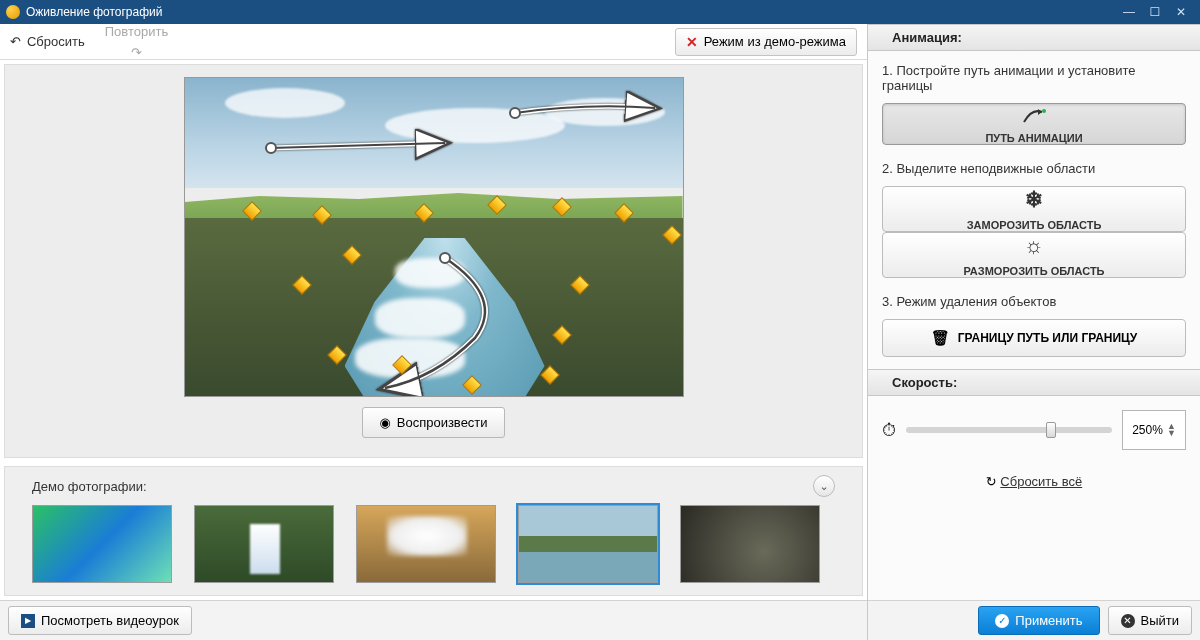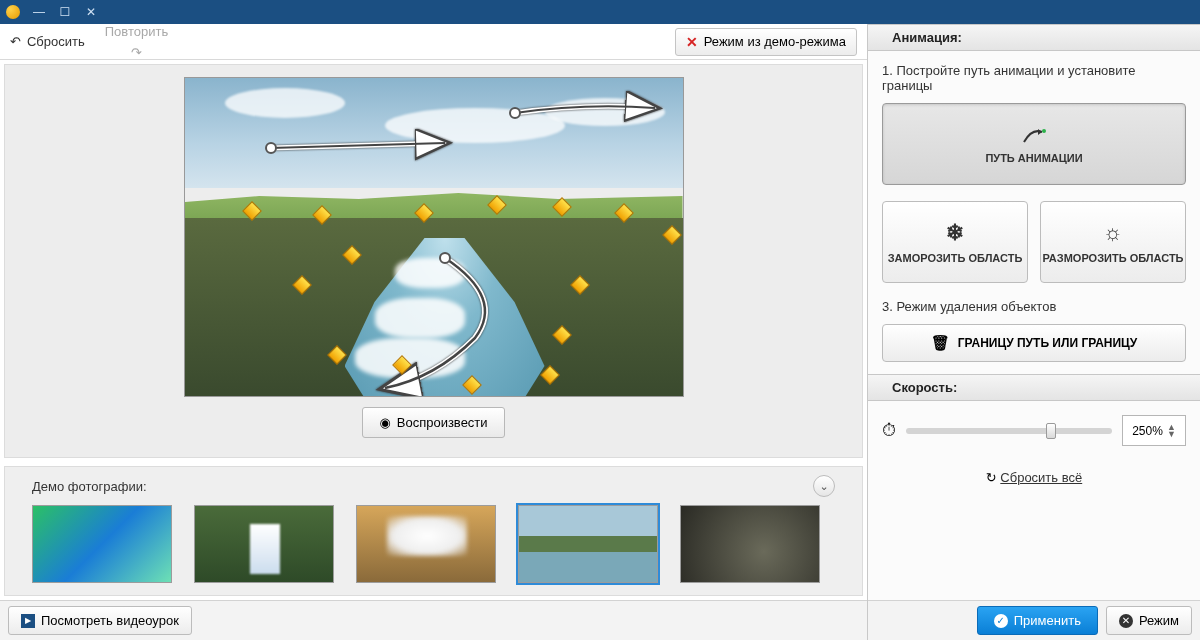--- a/index.html
+++ b/index.html
@@ -43,43 +43,44 @@
   .thumbs { display: flex; gap: 22px; margin-top: 8px; }
   .thumb { width: 140px; height: 78px; border: 1px solid #9c9c9c; position: relative; overflow: hidden; }
   .thumb.sel { outline: 2px solid #2e8bd8; }
 
   .bottom-bar { height: 40px; background: #f3f3f3; border-top: 1px solid #d2d2d2; display: flex; align-items: center; padding: 0 8px; gap: 8px; }
   .btn-outline { border: 1px solid #bcbcbc; background: linear-gradient(#fff,#ececec); padding: 6px 12px; border-radius: 3px; font-size: 13px; display: flex; align-items: center; gap: 6px; }
 
   .panel-header { background: linear-gradient(#f5f5f5,#e4e4e4); border-top: 1px solid #c7c7c7; border-bottom: 1px solid #c7c7c7; padding: 5px 24px; font-size: 13px; font-weight: bold; color: #222; }
   .panel-body { padding: 12px 14px; font-size: 13px; color: #333; }
   .step { margin-bottom: 10px; }
-  .tool-row { display: flex; gap: 12px; margin-bottom: 16px; }
+  .tool-row { display: flex; margin-bottom: 16px; flex-direction: column; }
   .tool-btn { flex: 1; height: 82px; border: 1px solid #bcbcbc; border-radius: 4px; background: linear-gradient(#ffffff,#ececec); display: flex; flex-direction: column; align-items: center; justify-content: center; gap: 6px; font-size: 11px; font-weight: bold; color: #333; text-align: center; }
   .tool-btn.active { background: linear-gradient(#e7e7e7,#d6d6d6); border-color: #9a9a9a; box-shadow: inset 0 1px 3px rgba(0,0,0,0.15); }
   .wide-btn { width: 100%; padding: 9px; border: 1px solid #bcbcbc; border-radius: 4px; background: linear-gradient(#fff,#ececec); font-size: 12px; font-weight: bold; display: flex; align-items: center; justify-content: center; gap: 8px; }
 
   .speed-body { padding: 14px; display: flex; align-items: center; gap: 10px; }
   .slider { flex: 1; height: 6px; background: #d4d4d4; border-radius: 3px; position: relative; }
   .slider .knob { position: absolute; top: -5px; width: 10px; height: 16px; background: linear-gradient(#fff,#d8d8d8); border: 1px solid #9a9a9a; border-radius: 2px; }
-  .spin { width: 64px; height: 31px; border: 1px solid #b6b6b6; background: #fff; font-size: 12px; display: flex; align-items: center; justify-content: center; }
+  .spin { width: 64px; height: 40px; border: 1px solid #b6b6b6; background: #fff; font-size: 12px; display: flex; align-items: center; justify-content: center; }
 
   .reset-row { text-align: center; padding: 10px 0 14px; font-size: 13px; }
   .reset-row a { color: #333; text-decoration: underline; }
 
   .right-bottom { margin-top: auto; height: 40px; border-top: 1px solid #d2d2d2; background: #f3f3f3; display: flex; align-items: center; justify-content: flex-end; padding: 0 8px; gap: 8px; }
   .btn-primary { background: linear-gradient(#2aa3f2,#0a7fd6); color: #fff; border: 1px solid #0a6bb8; padding: 6px 16px; border-radius: 3px; font-size: 13px; display: flex; align-items: center; gap: 6px; }
   .btn-dark-cancel { background: linear-gradient(#fff,#ececec); border: 1px solid #bcbcbc; padding: 6px 12px; border-radius: 3px; font-size: 13px; display: flex; align-items: center; gap: 6px; }
   .circ { width: 14px; height: 14px; border-radius: 50%; display: inline-flex; align-items: center; justify-content: center; font-size: 10px; }
 </style>
 </head>
 <body>
 
 <div class="titlebar">
   <div class="app-icon"></div>
+  <div class="title">Оживление фотографий</div>
   <div class="winbtn">—</div>
   <div class="winbtn">☐</div>
   <div class="winbtn">✕</div>
 </div>
 
 <div class="content">
   <div class="left">
     <div class="toolbar">
       <div class="btn">
         <span>↶</span>
@@ -185,20 +186,21 @@
         <div class="tool-btn active">
           <svg width="28" height="22">
               <path d="M4,18 Q12,4 22,8" stroke="#333" stroke-width="2" fill="none"></path>
               <circle cx="24" cy="7" r="2" fill="#2bb24a"></circle>
               <polygon points="22,8 18,5 18,11" fill="#333"></polygon>
             </svg>
           <span>ПУТЬ АНИМАЦИИ</span>
         </div>
       </div>
 
+      <div class="step">2. Выделите неподвижные области</div>
       <div class="tool-row">
         <div class="tool-btn">
           <span style="font-size:22px">❄</span>
           <span>ЗАМОРОЗИТЬ ОБЛАСТЬ</span>
         </div>
         <div class="tool-btn">
           <span style="font-size:22px">☼</span>
           <span>РАЗМОРОЗИТЬ ОБЛАСТЬ</span>
         </div>
       </div>
@@ -227,17 +229,17 @@
       <a href="#">Сбросить всё</a>
     </div>
 
     <div class="right-bottom">
       <button class="btn-primary">
         <span class="circ" style="background:#fff;color:#0a7fd6">✓</span>
         <span>Применить</span>
       </button>
       <button class="btn-dark-cancel">
         <span class="circ" style="background:#333;color:#fff">✕</span>
-        <span>Режим</span>
+        <span>Выйти</span>
       </button>
     </div>
   </div>
 </div>
 
 </body></html>

